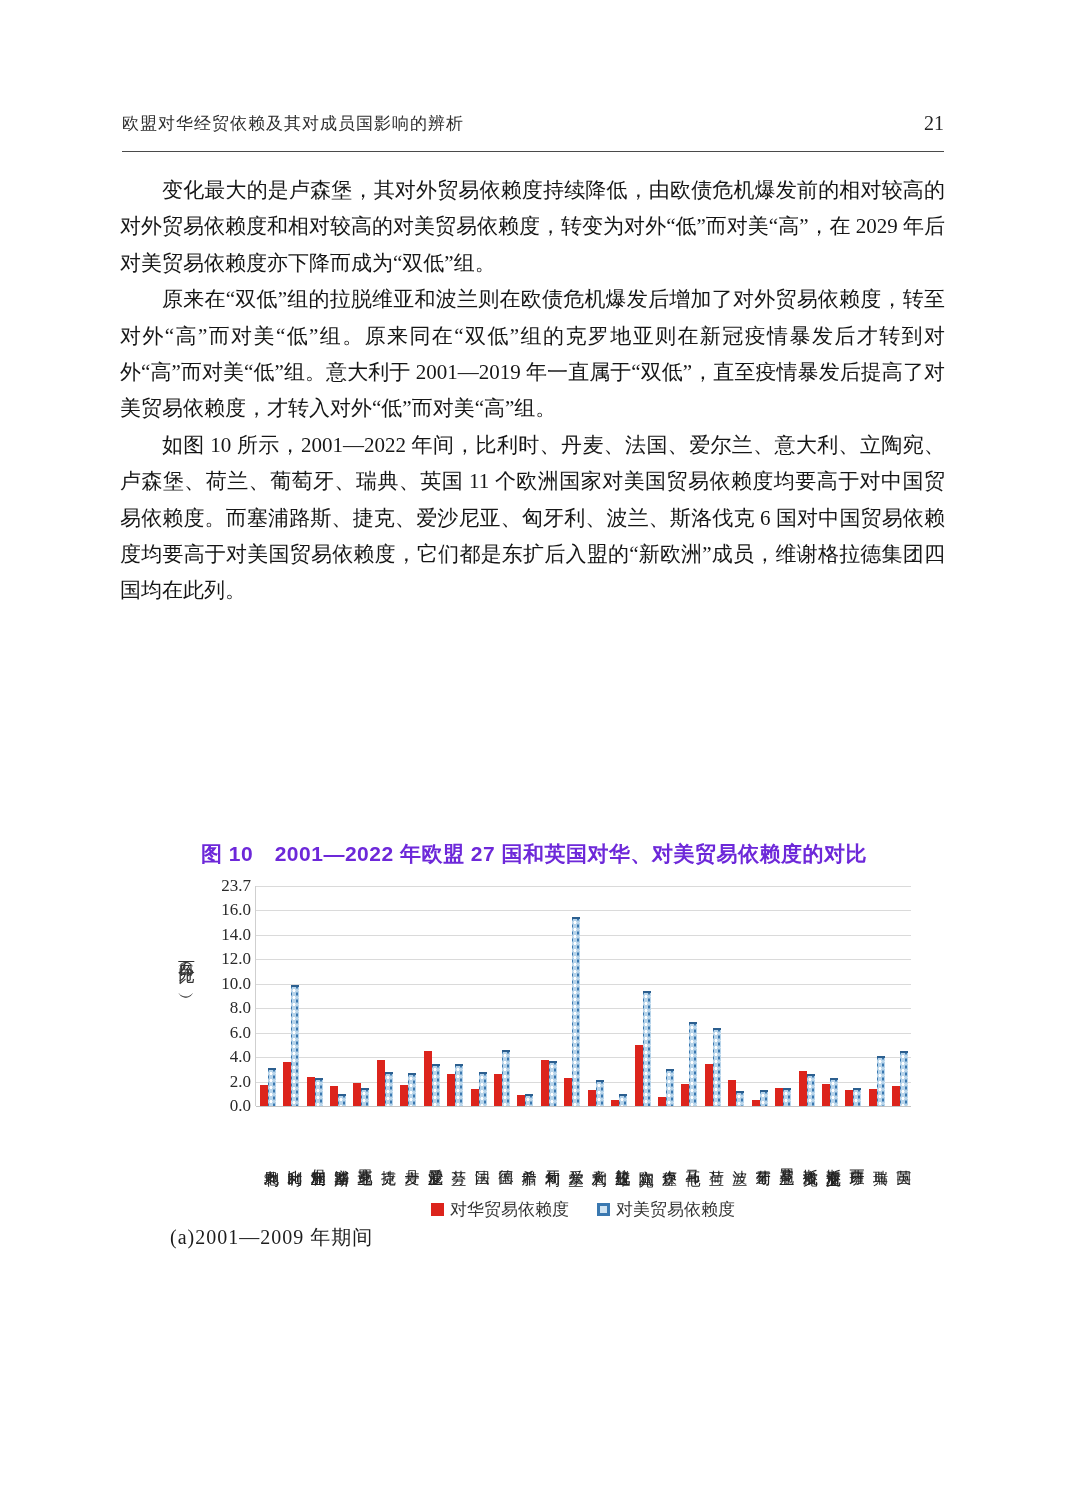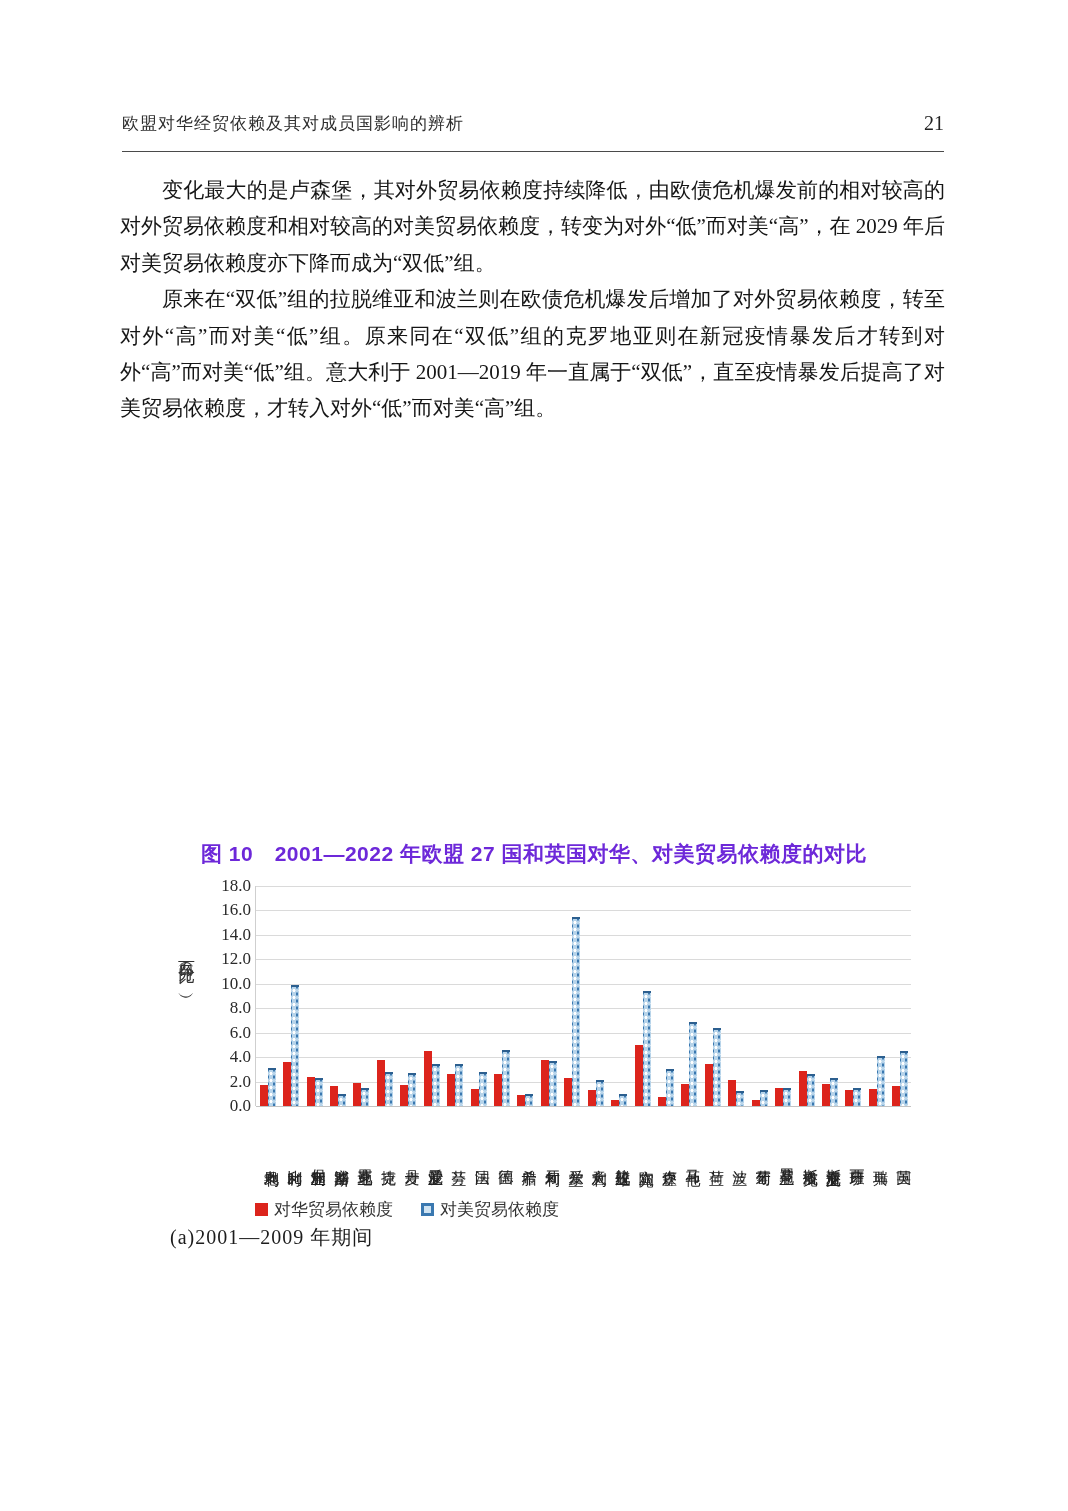--- a/index.html
+++ b/index.html
@@ -64,21 +64,21 @@
     border-top:2px solid #2c5f8f;
   }
   .x-labels { position:absolute; left:90px; top:233px; width:656px; display:flex; }
   .x-label {
     height:100px; display:flex; justify-content:center;
     writing-mode:vertical-rl; text-orientation:upright;
     font-size:15px; color:#222; letter-spacing:1px; line-height:1;
   }
   .legend {
     position:absolute; left:90px; top:322px; width:656px;
-    display:flex; justify-content:flex-start; gap:28px; align-items:center;
+    display:flex; justify-content:center; gap:28px; align-items:center;
     font-size:17px; color:#333;
   }
   .legend-item { display:flex; align-items:center; gap:6px; }
   .swatch { width:13px; height:13px; display:inline-block; }
   .swatch-cn { background:#dc241c; }
   .swatch-us { background:#cfe3f2; border:3px solid #3a78b0; }
   .fig-caption {
     position:absolute; left:170px; top:1224px;
     font-size:20px; color:#1c1c1c; letter-spacing:1px;
   }
@@ -90,28 +90,29 @@
 
   <div class="running-head">
     <span class="running-title">欧盟对华经贸依赖及其对成员国影响的辨析</span>
     <span class="page-num">21</span>
   </div>
   <div class="head-rule"></div>
 
   <div class="body-text">
     <p>变化最大的是卢森堡，其对外贸易依赖度持续降低，由欧债危机爆发前的相对较高的对外贸易依赖度和相对较高的对美贸易依赖度，转变为对外“低”而对美“高”，在 2029 年后对美贸易依赖度亦下降而成为“双低”组。</p>
     <p>原来在“双低”组的拉脱维亚和波兰则在欧债危机爆发后增加了对外贸易依赖度，转至对外“高”而对美“低”组。原来同在“双低”组的克罗地亚则在新冠疫情暴发后才转到对外“高”而对美“低”组。意大利于 2001—2019 年一直属于“双低”，直至疫情暴发后提高了对美贸易依赖度，才转入对外“低”而对美“高”组。</p>
+    <p>如图 10 所示，2001—2022 年间，比利时、丹麦、法国、爱尔兰、意大利、立陶宛、卢森堡、荷兰、葡萄牙、瑞典、英国 11 个欧洲国家对美国贸易依赖度均要高于对中国贸易依赖度。而塞浦路斯、捷克、爱沙尼亚、匈牙利、波兰、斯洛伐克 6 国对中国贸易依赖度均要高于对美国贸易依赖度，它们都是东扩后入盟的“新欧洲”成员，维谢格拉德集团四国均在此列。</p>
   </div>
 
   <div class="fig-title">图 10　2001—2022 年欧盟 27 国和英国对华、对美贸易依赖度的对比</div>
 
   <div class="chart-wrap">
     <div class="y-axis-label">百分比（%）</div>
     <div class="y-ticks">
-        <div class="ytick" style="top: -10px;">18.0</div>
+        <div class="ytick" style="top: -10px;">23.7</div>
         <div class="ytick" style="top: 14.4444px;">16.0</div>
         <div class="ytick" style="top: 38.8889px;">14.0</div>
         <div class="ytick" style="top: 63.3333px;">12.0</div>
         <div class="ytick" style="top: 87.7778px;">10.0</div>
         <div class="ytick" style="top: 112.222px;">8.0</div>
         <div class="ytick" style="top: 136.667px;">6.0</div>
         <div class="ytick" style="top: 161.111px;">4.0</div>
         <div class="ytick" style="top: 185.556px;">2.0</div>
         <div class="ytick" style="top: 210px;">0.0</div>
       </div>

